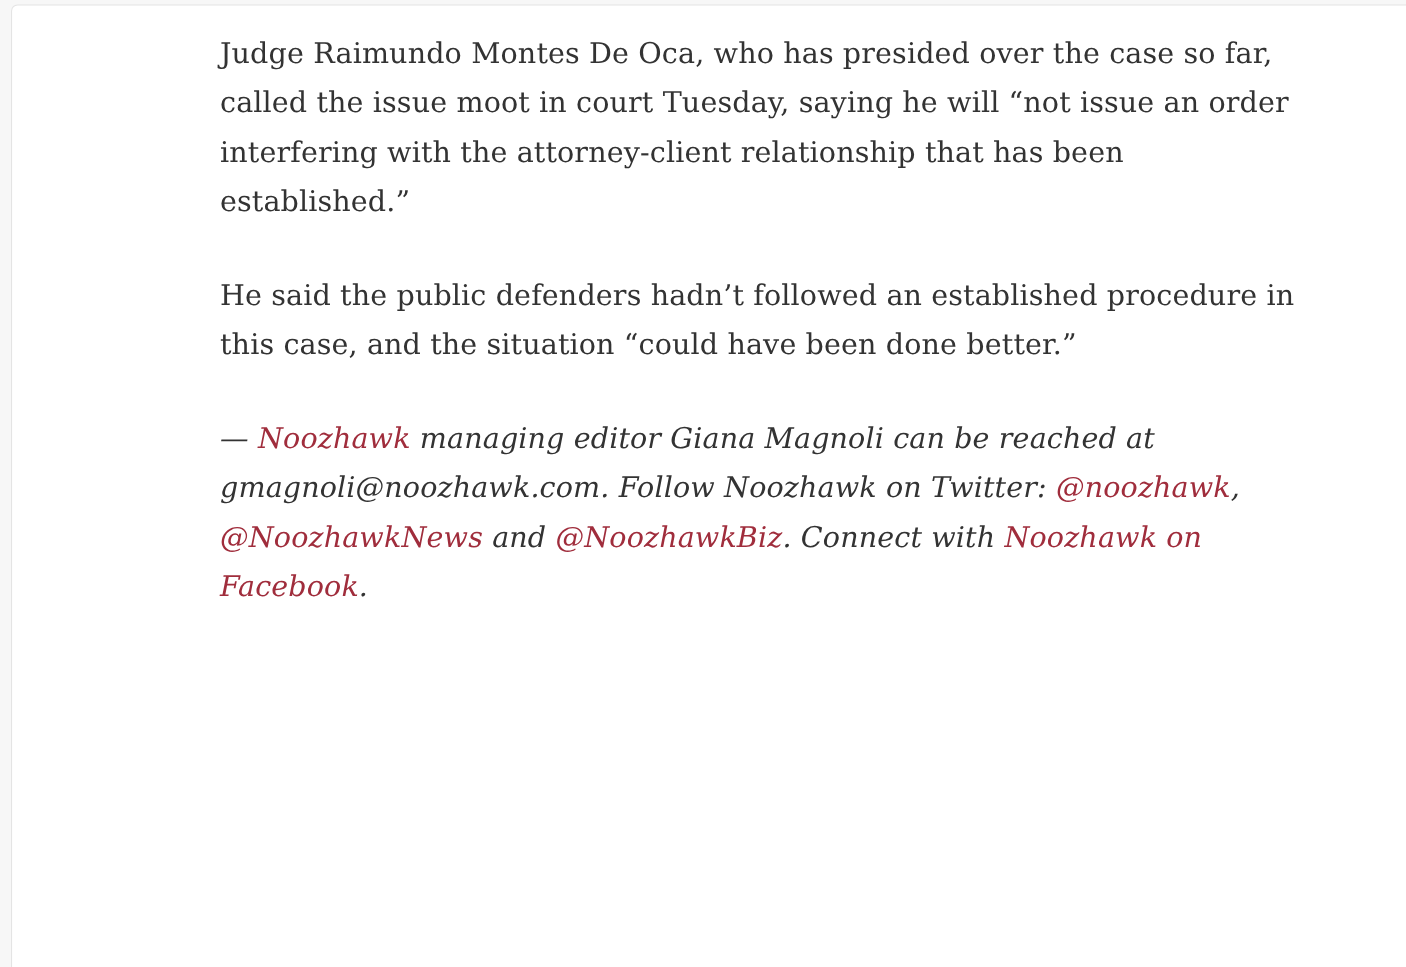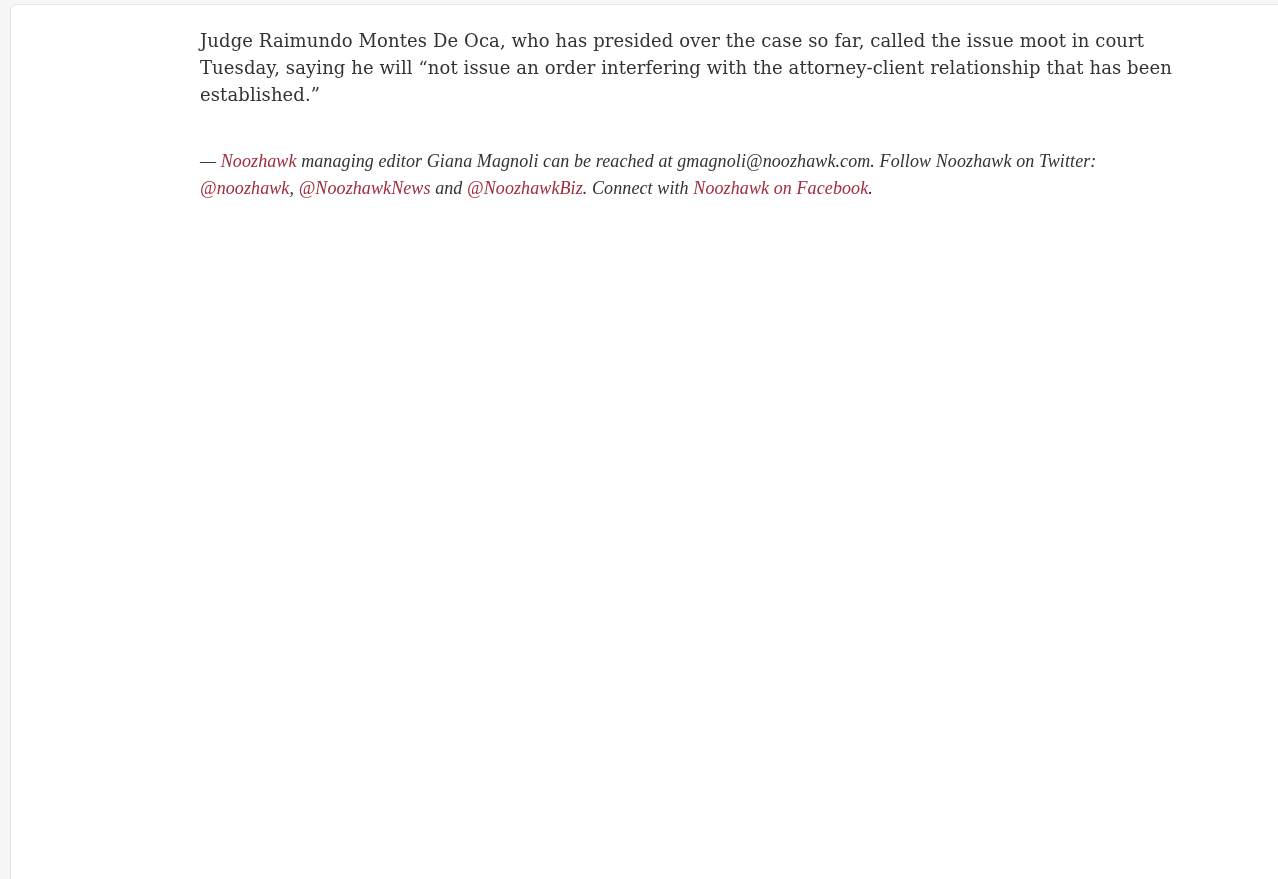--- a/index.html
+++ b/index.html
@@ -22,36 +22,36 @@
     border-radius: 6px 0 0 0;
     box-sizing: border-box;
   }
   .article {
     margin-left: 189px;
     padding-top: 22px;
     width: 985px;
   }
   .article p {
     margin: 0 0 40px 0;
-    font-size: 18px;
-    line-height: 27px;
+    font-size: 26px;
+    line-height: 45px;
     color: #333333;
     letter-spacing: 0.1px;
   }
   .article p.byline {
     font-style: italic;
-    font-family: Liberation Serif, serif;
   }
   .byline a {
     color: #a02d3c;
     text-decoration: none;
     cursor: pointer;
   }
 </style>
 </head>
 <body>
 
 <div class="card">
   <div class="article">
     <p>Judge Raimundo Montes De Oca, who has presided over the case so far, called the issue moot in court Tuesday, saying he will “not issue an order interfering with the attorney-client relationship that has been established.”</p>
+    <p>He said the public defenders hadn’t followed an established procedure in this case, and the situation “could have been done better.”</p>
     <p class="byline" id="byline"><span>— </span><a>Noozhawk</a><span> managing editor Giana Magnoli can be reached at gmagnoli@noozhawk.com. Follow Noozhawk on Twitter: </span><a>@noozhawk</a><span>, </span><a>@NoozhawkNews</a><span> and </span><a>@NoozhawkBiz</a><span>. Connect with </span><a>Noozhawk on Facebook</a><span>.</span></p>
   </div>
 </div>
 
 </body></html>

